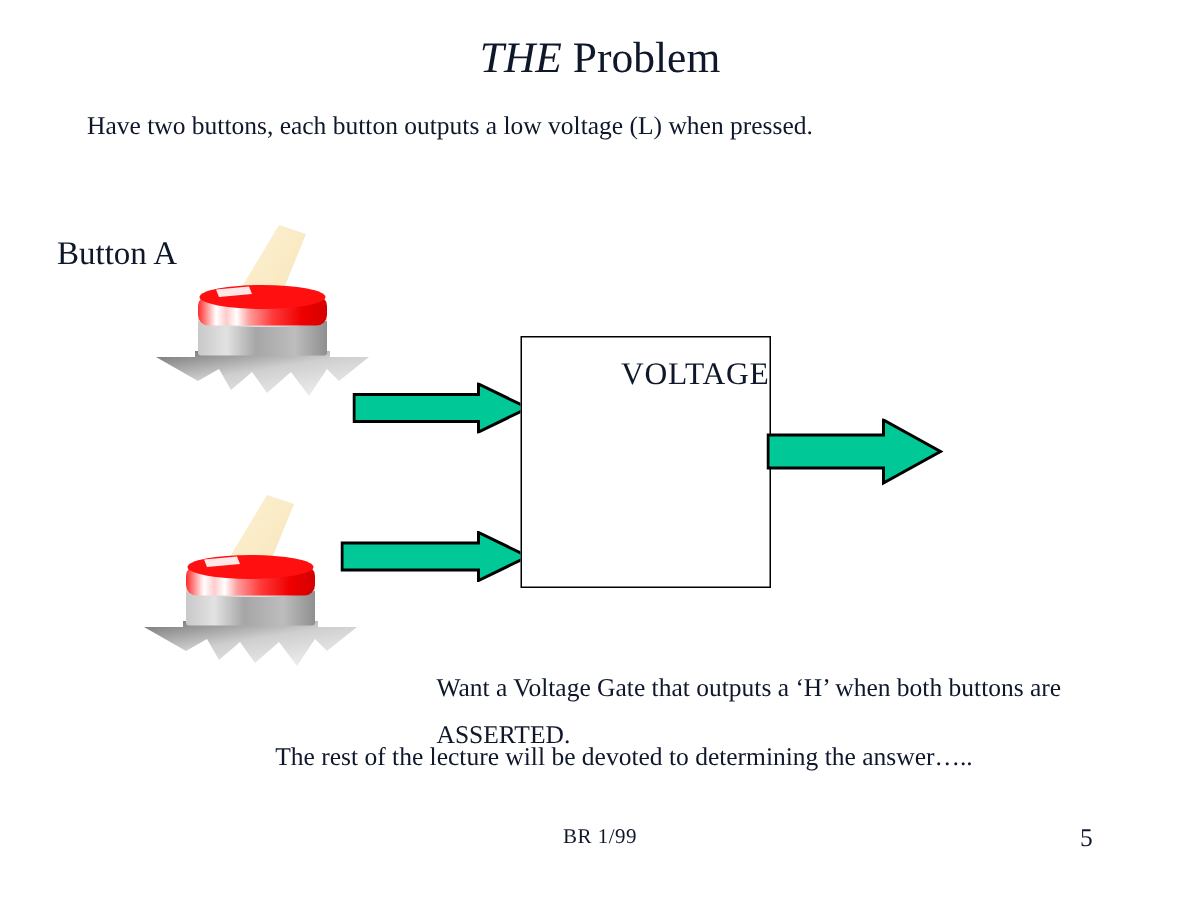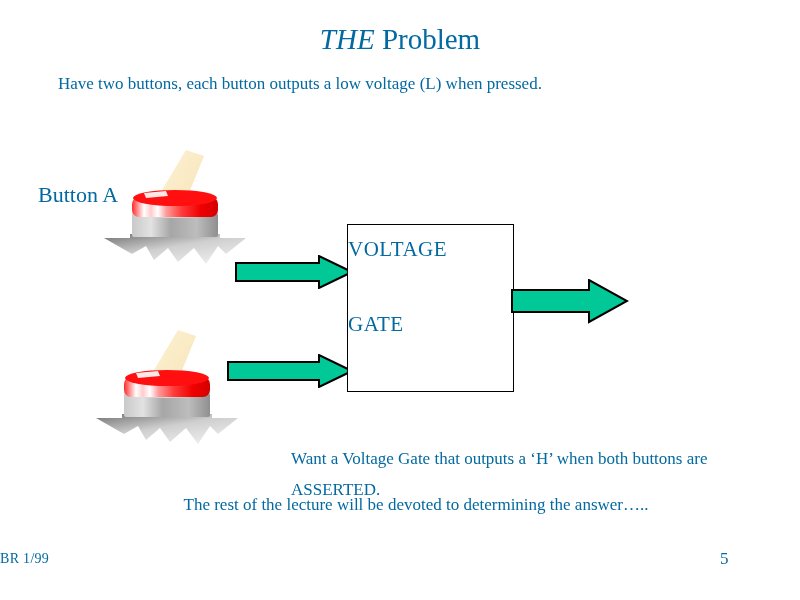--- a/index.html
+++ b/index.html
@@ -7,21 +7,21 @@
     padding: 0;
     background: #ffffff;
   }
   #slide {
     position: relative;
     width: 800px;
     height: 600px;
     background: #ffffff;
     overflow: hidden;
     font-family: "Liberation Serif", "DejaVu Serif", serif;
-    color: #0369a1;
+    color: #0f172a;
   }
 
   
   #title {
     position: absolute;
     left: 0;
     top: 22px;
     width: 800px;
     text-align: center;
     font-size: 29px;
@@ -39,38 +39,38 @@
   #intro-text { left: 58px; top: 68px; width: 660px; }
   #want-text  { left: 291px; top: 414px; width: 480px; margin-top: 29px; }
   #rest-text  { left: 66px; top: 489px; width: 700px; text-align: center; }
 
   .label-text {
     position: absolute;
     font-size: 22px;
     line-height: 26px;
     white-space: nowrap;
   }
-  #label-a { left: 38px; top: 156px; margin-top: 26px; }
+  #label-a { left: 38px; top: 156px; }
   #label-b { left: 38px; top: 336px; }
 
   
   #gate-box {
     position: absolute;
     left: 347px;
     top: 224px;
     width: 167px;
     height: 168px;
     border: 1px solid #000000;
     background: #ffffff;
     box-sizing: border-box;
   }
   .gate-label {
     position: absolute;
     width: 100%;
-    text-align: left;
+    text-align: right;
     font-size: 21px;
     letter-spacing: 0.5px;
     white-space: nowrap;
   }
   #gate-label-top { top: 12px; }
   #gate-label-bottom { top: 87px; }
 
   
   .arrow { position: absolute; }
   .arrow svg { display: block; }
@@ -83,21 +83,21 @@
   .pushbutton svg { display: block; }
   #button-a-graphic { left: 100px; top: 150px; }
   #button-b-graphic { left: 92px; top: 330px; }
 
   
   #footer-credit {
     position: absolute;
     left: 0;
     top: 551px;
     width: 800px;
-    text-align: left;
+    text-align: center;
     font-size: 14px;
     letter-spacing: 0.3px;
   }
   #footer-page {
     position: absolute;
     left: 720px;
     top: 549px;
     width: 40px;
     text-align: left;
     font-size: 17px;
@@ -224,21 +224,20 @@
   </div>
 
   <div id="arrow-b" class="arrow">
     <svg width="127" height="34" viewBox="0 0 127 34" xmlns="http://www.w3.org/2000/svg">
       <path d="M 1 8 L 92 8 L 92 1 L 125 17 L 92 33 L 92 26 L 1 26 Z" fill="#00c896" stroke="#000000" stroke-width="2"></path>
     </svg>
   </div>
 
   <div id="gate-box">
     <div id="gate-label-top" class="gate-label">VOLTAGE</div>
-    <div id="gate-label-bottom" class="gate-label">GATE</div>
   </div>
 
   <div id="arrow-out" class="arrow">
     <svg width="118" height="45" viewBox="0 0 118 45" xmlns="http://www.w3.org/2000/svg">
       <path d="M 1 11 L 78 11 L 78 1 L 116 22 L 78 43 L 78 33 L 1 33 Z" fill="#00c896" stroke="#000000" stroke-width="2"></path>
     </svg>
   </div>
 
   <div id="want-text" class="body-text">Want a Voltage Gate that outputs a ‘H’ when both buttons are ASSERTED.</div>
 

